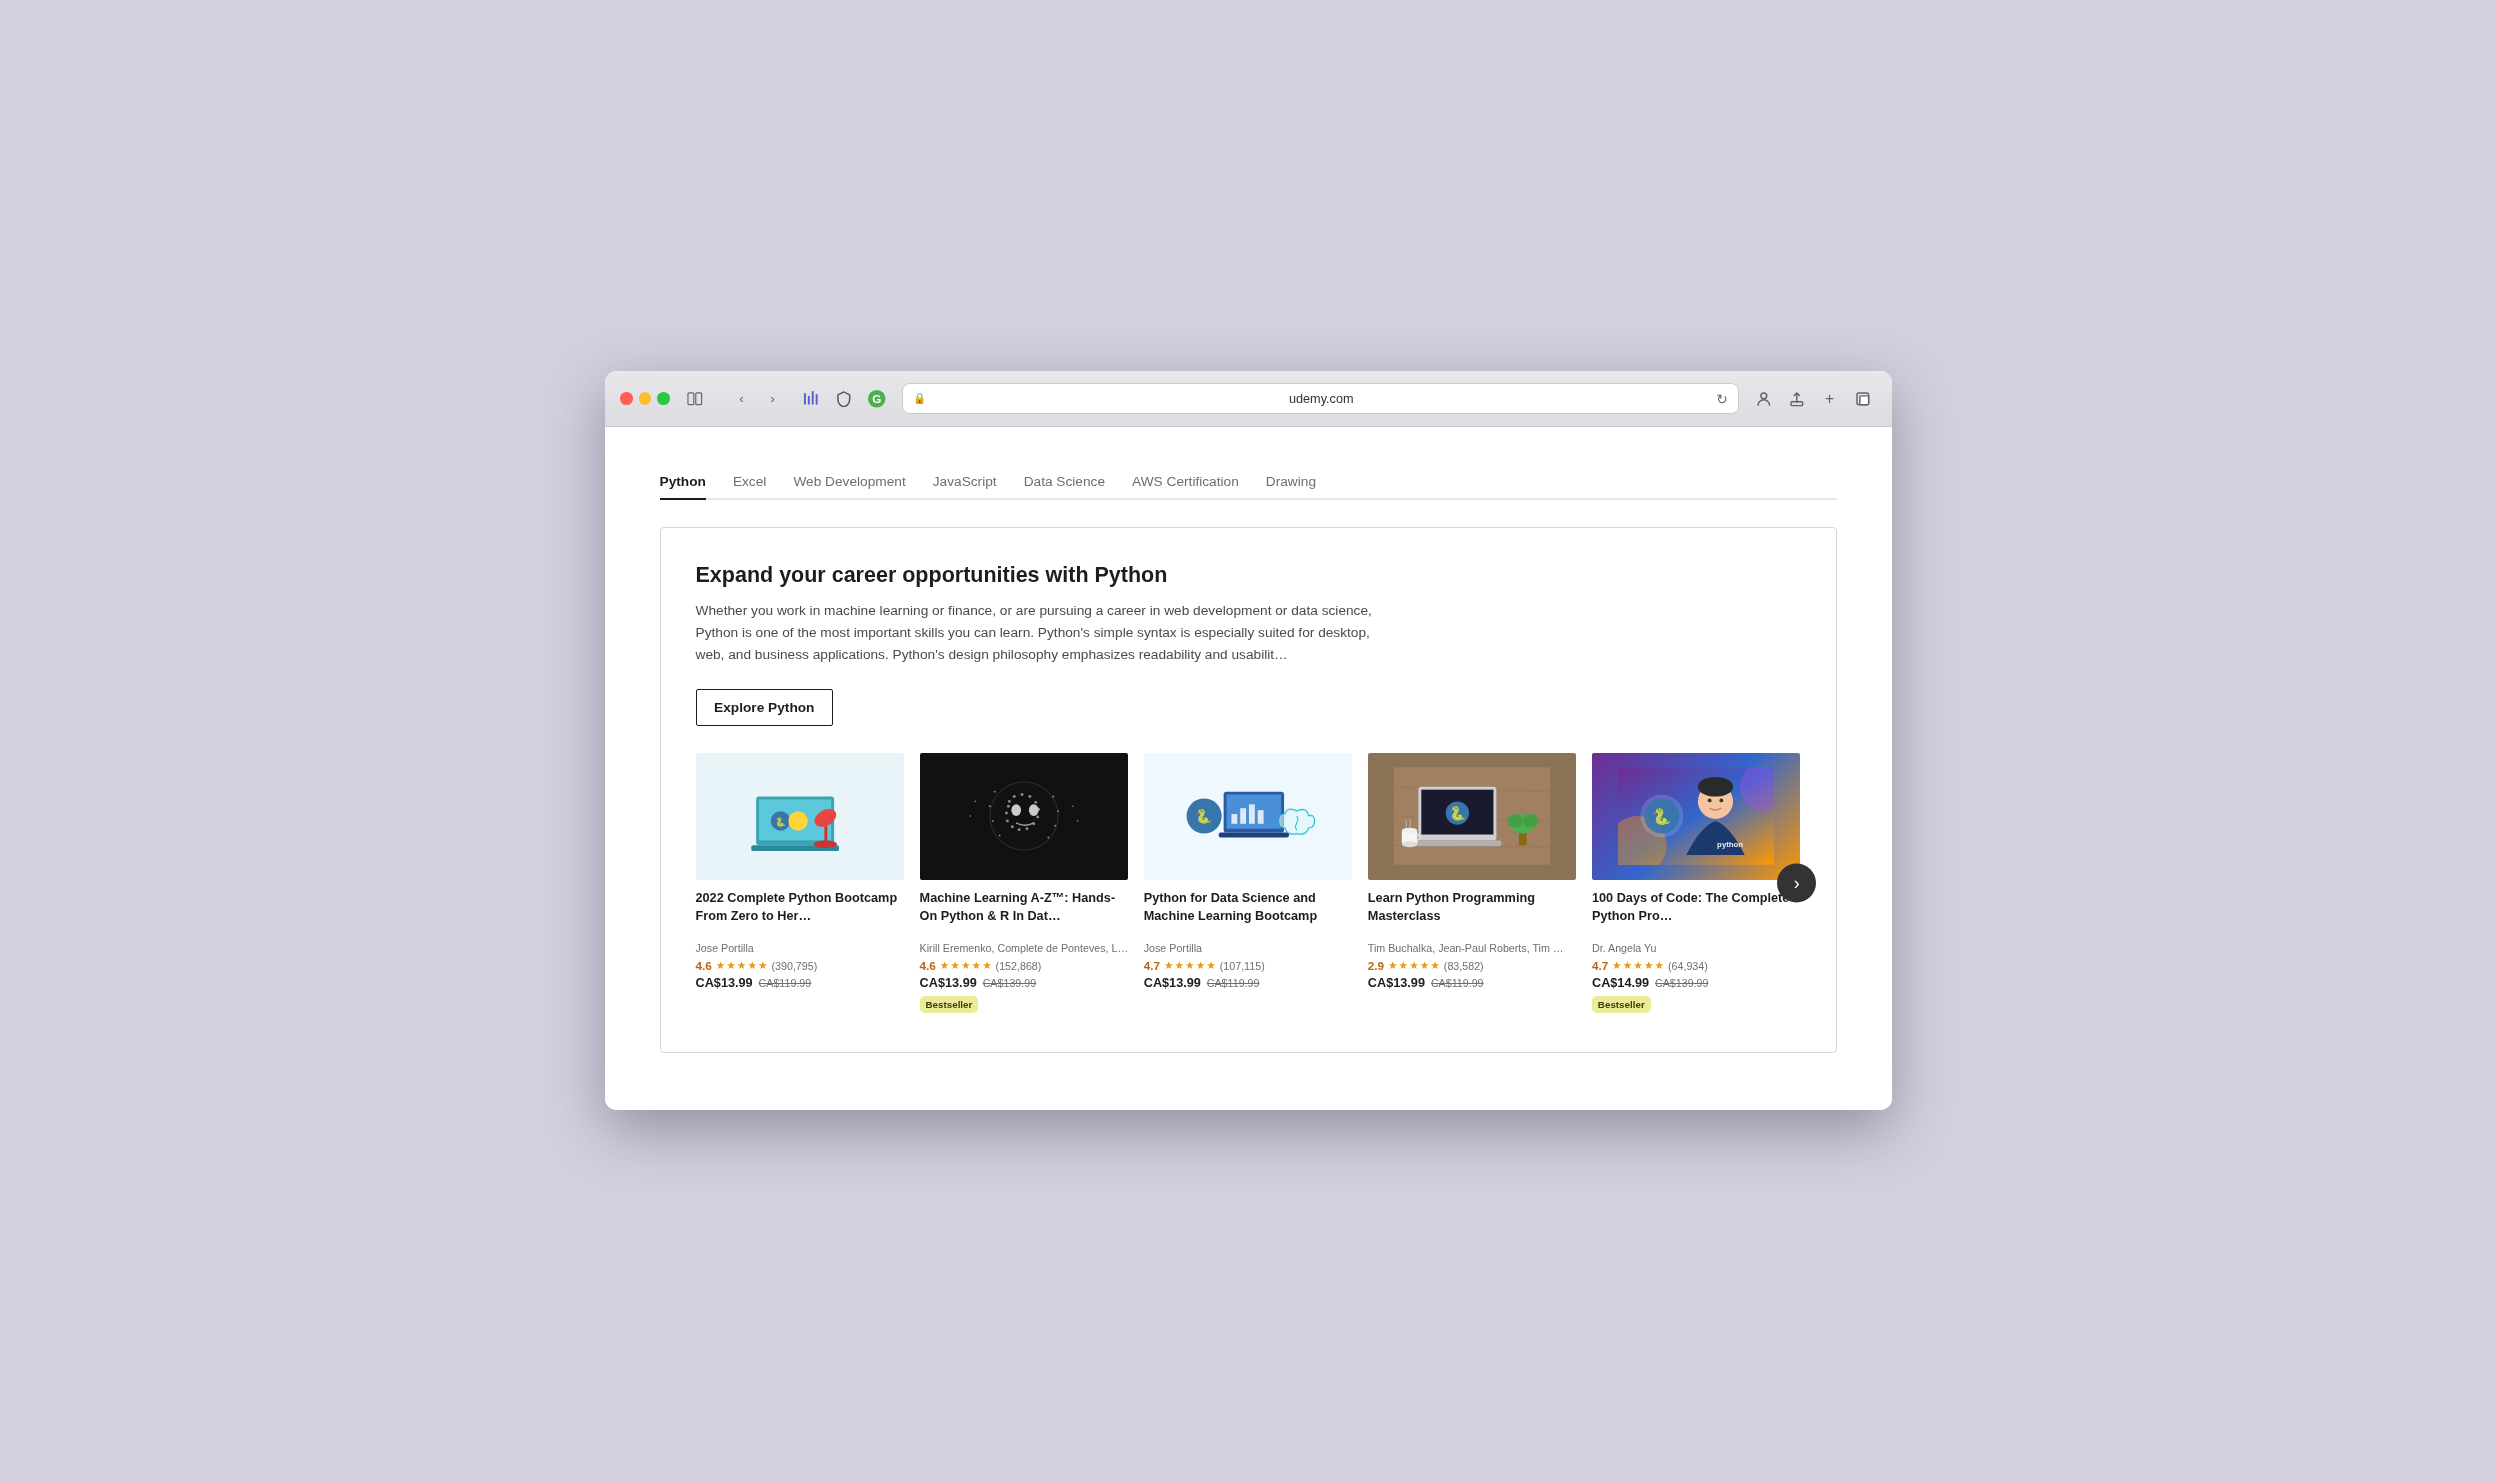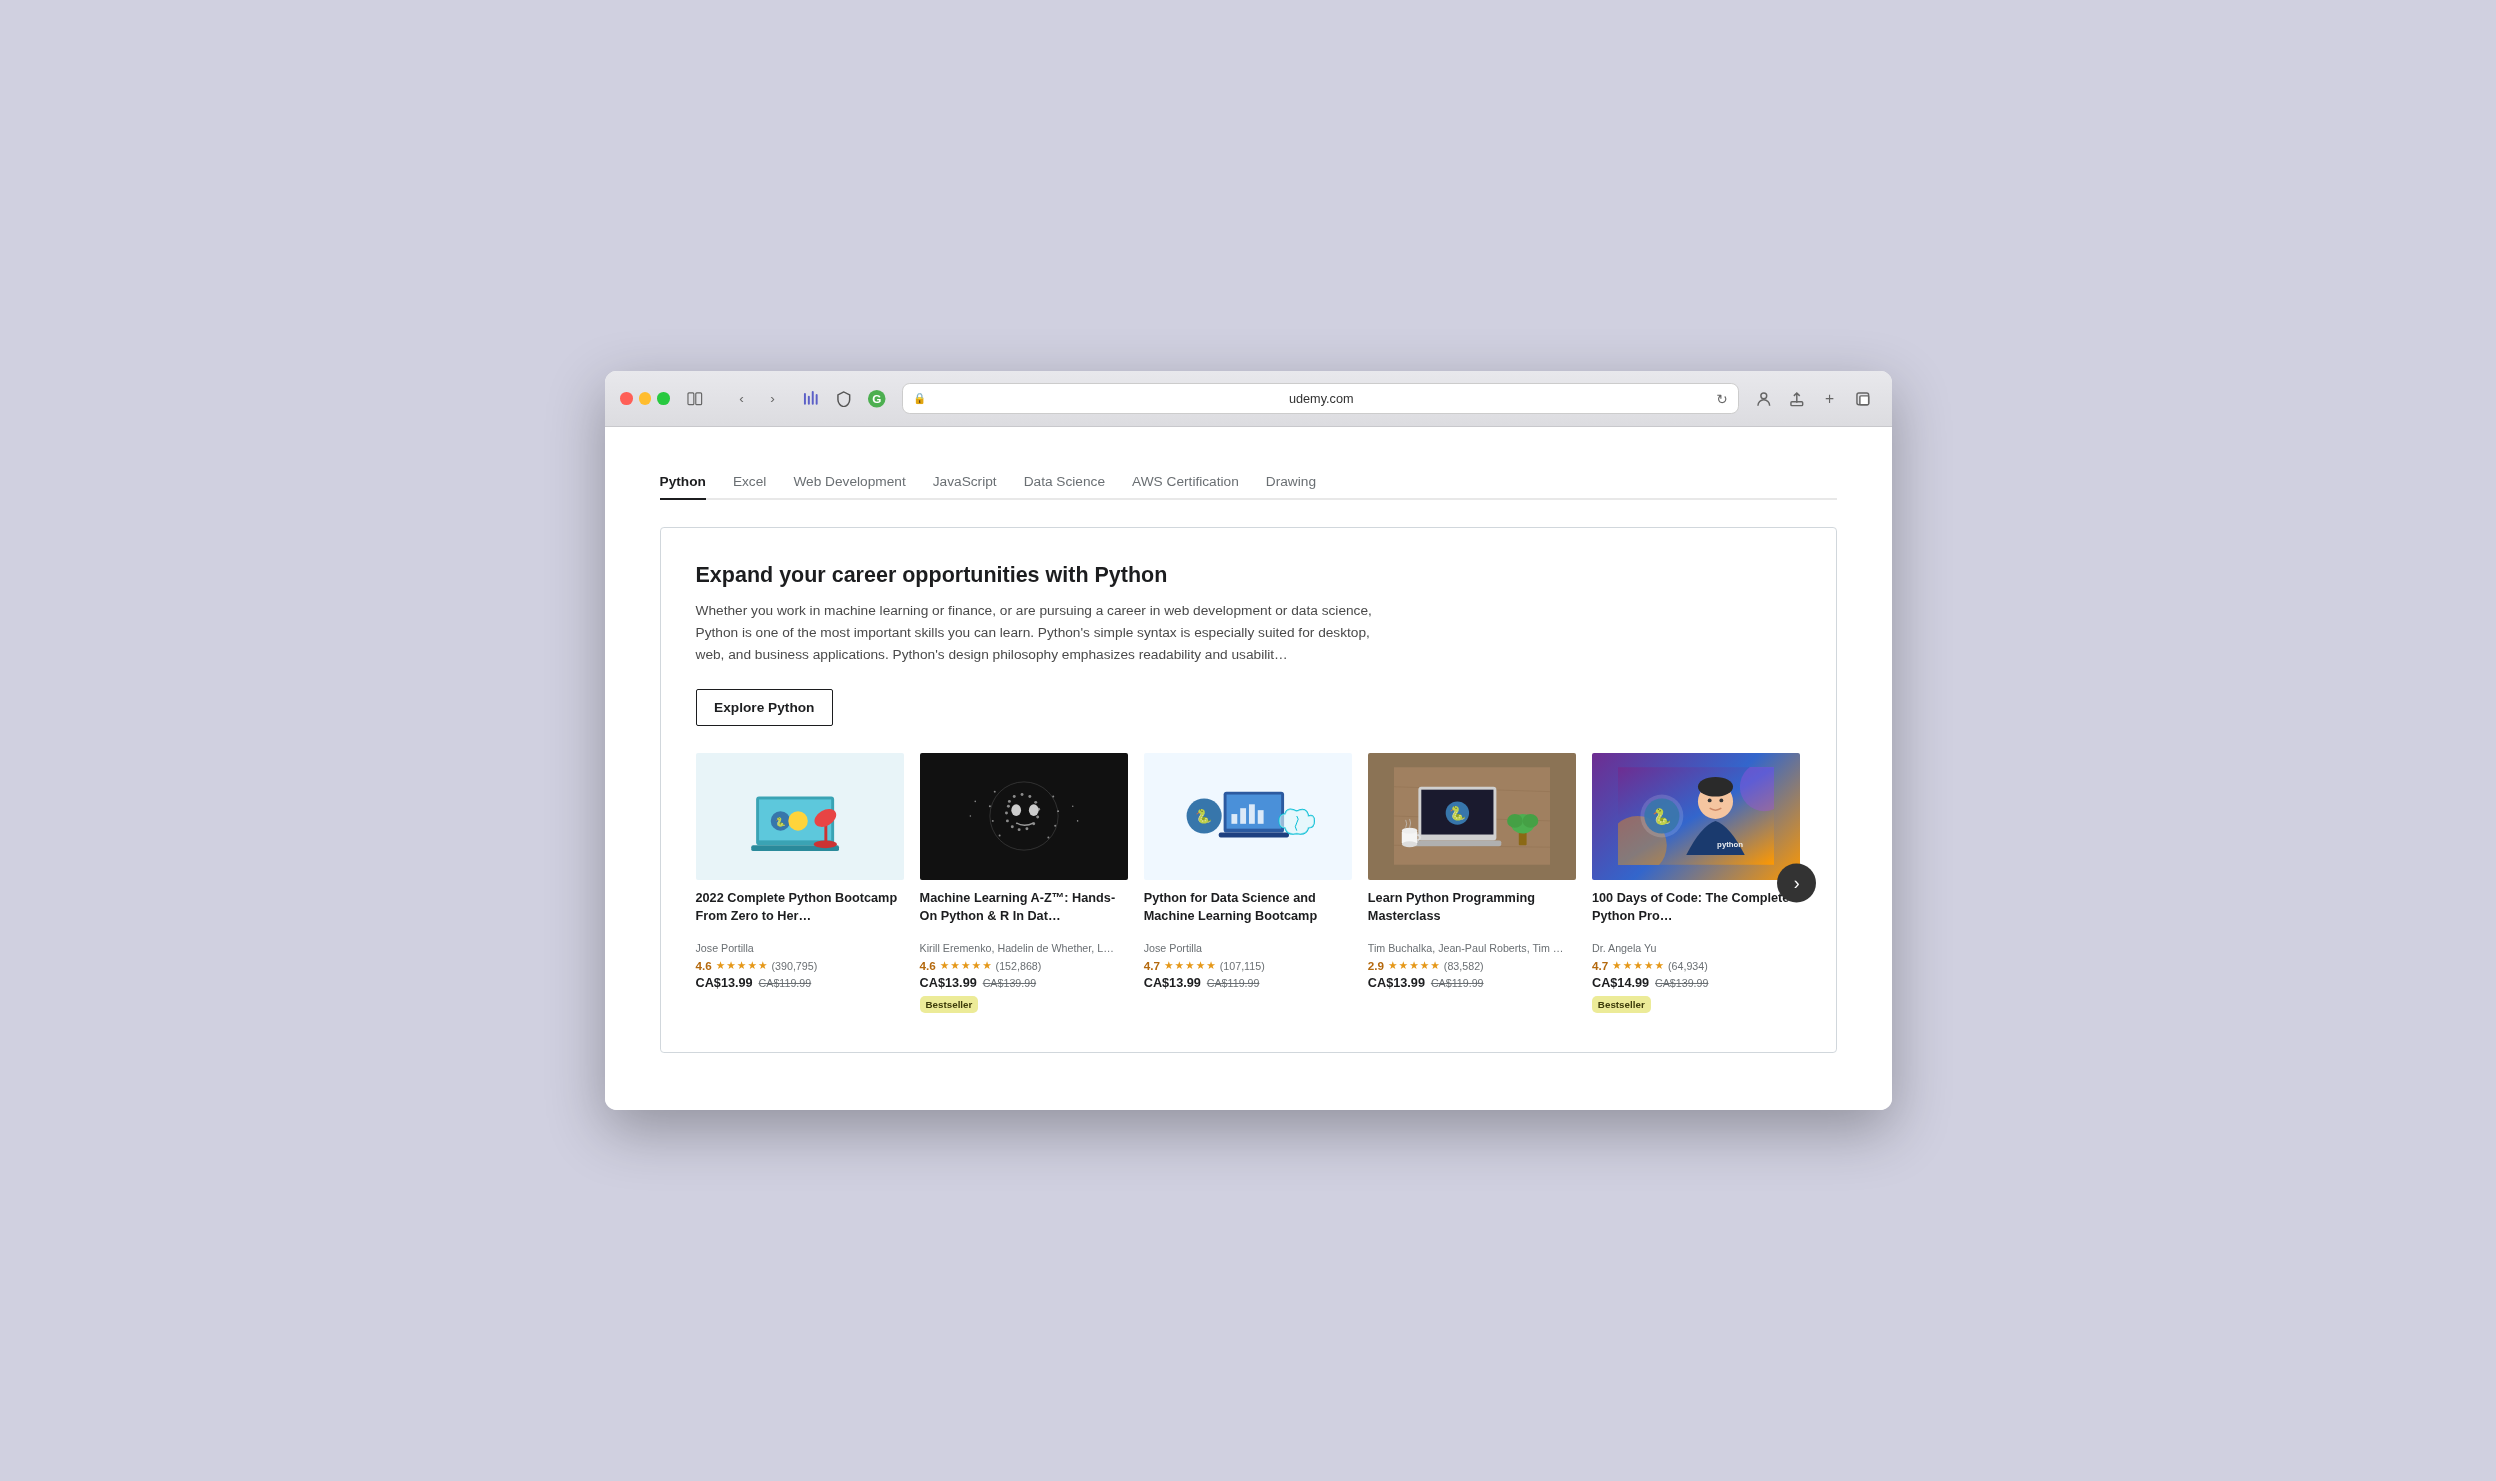--- a/index.html
+++ b/index.html
@@ -474,21 +474,21 @@
                 <circle cx="135" cy="55" r="0.8"></circle>
               </g>
 
               <ellipse cx="72" cy="44" rx="5" ry="6" fill="#ccc"></ellipse>
               <ellipse cx="90" cy="44" rx="5" ry="6" fill="#ccc"></ellipse>
 
               <path d="M72 57 Q80 62 90 57" stroke="#999" stroke-width="1.5" fill="none"></path>
             </svg>
           </div>
           <div class="course-name">Machine Learning A-Z™: Hands-On Python &amp; R In Dat…</div>
-          <div class="course-author">Kirill Eremenko, Hadelin de Whether, L…</div>
+          <div class="course-author">Kirill Eremenko, Complete de Ponteves, L…</div>
           <div class="course-rating">
             <span class="rating-num">4.6</span>
             <div class="stars">
               <span class="star">★</span>
               <span class="star">★</span>
               <span class="star">★</span>
               <span class="star">★</span>
               <span class="star-half">★</span>
             </div>
             <span class="rating-count">(152,868)</span>

